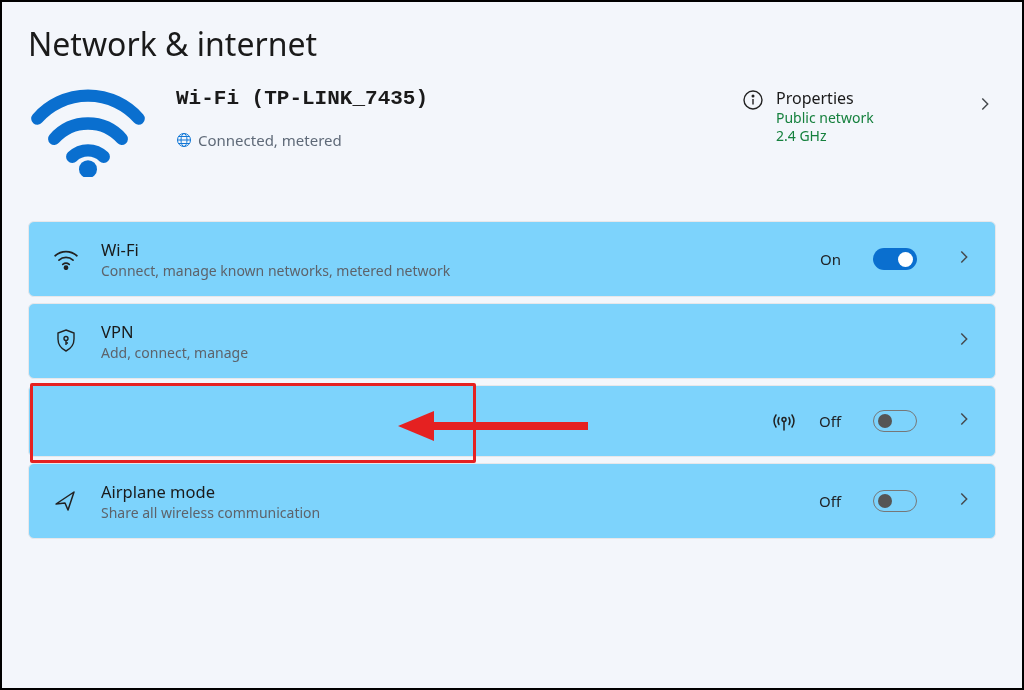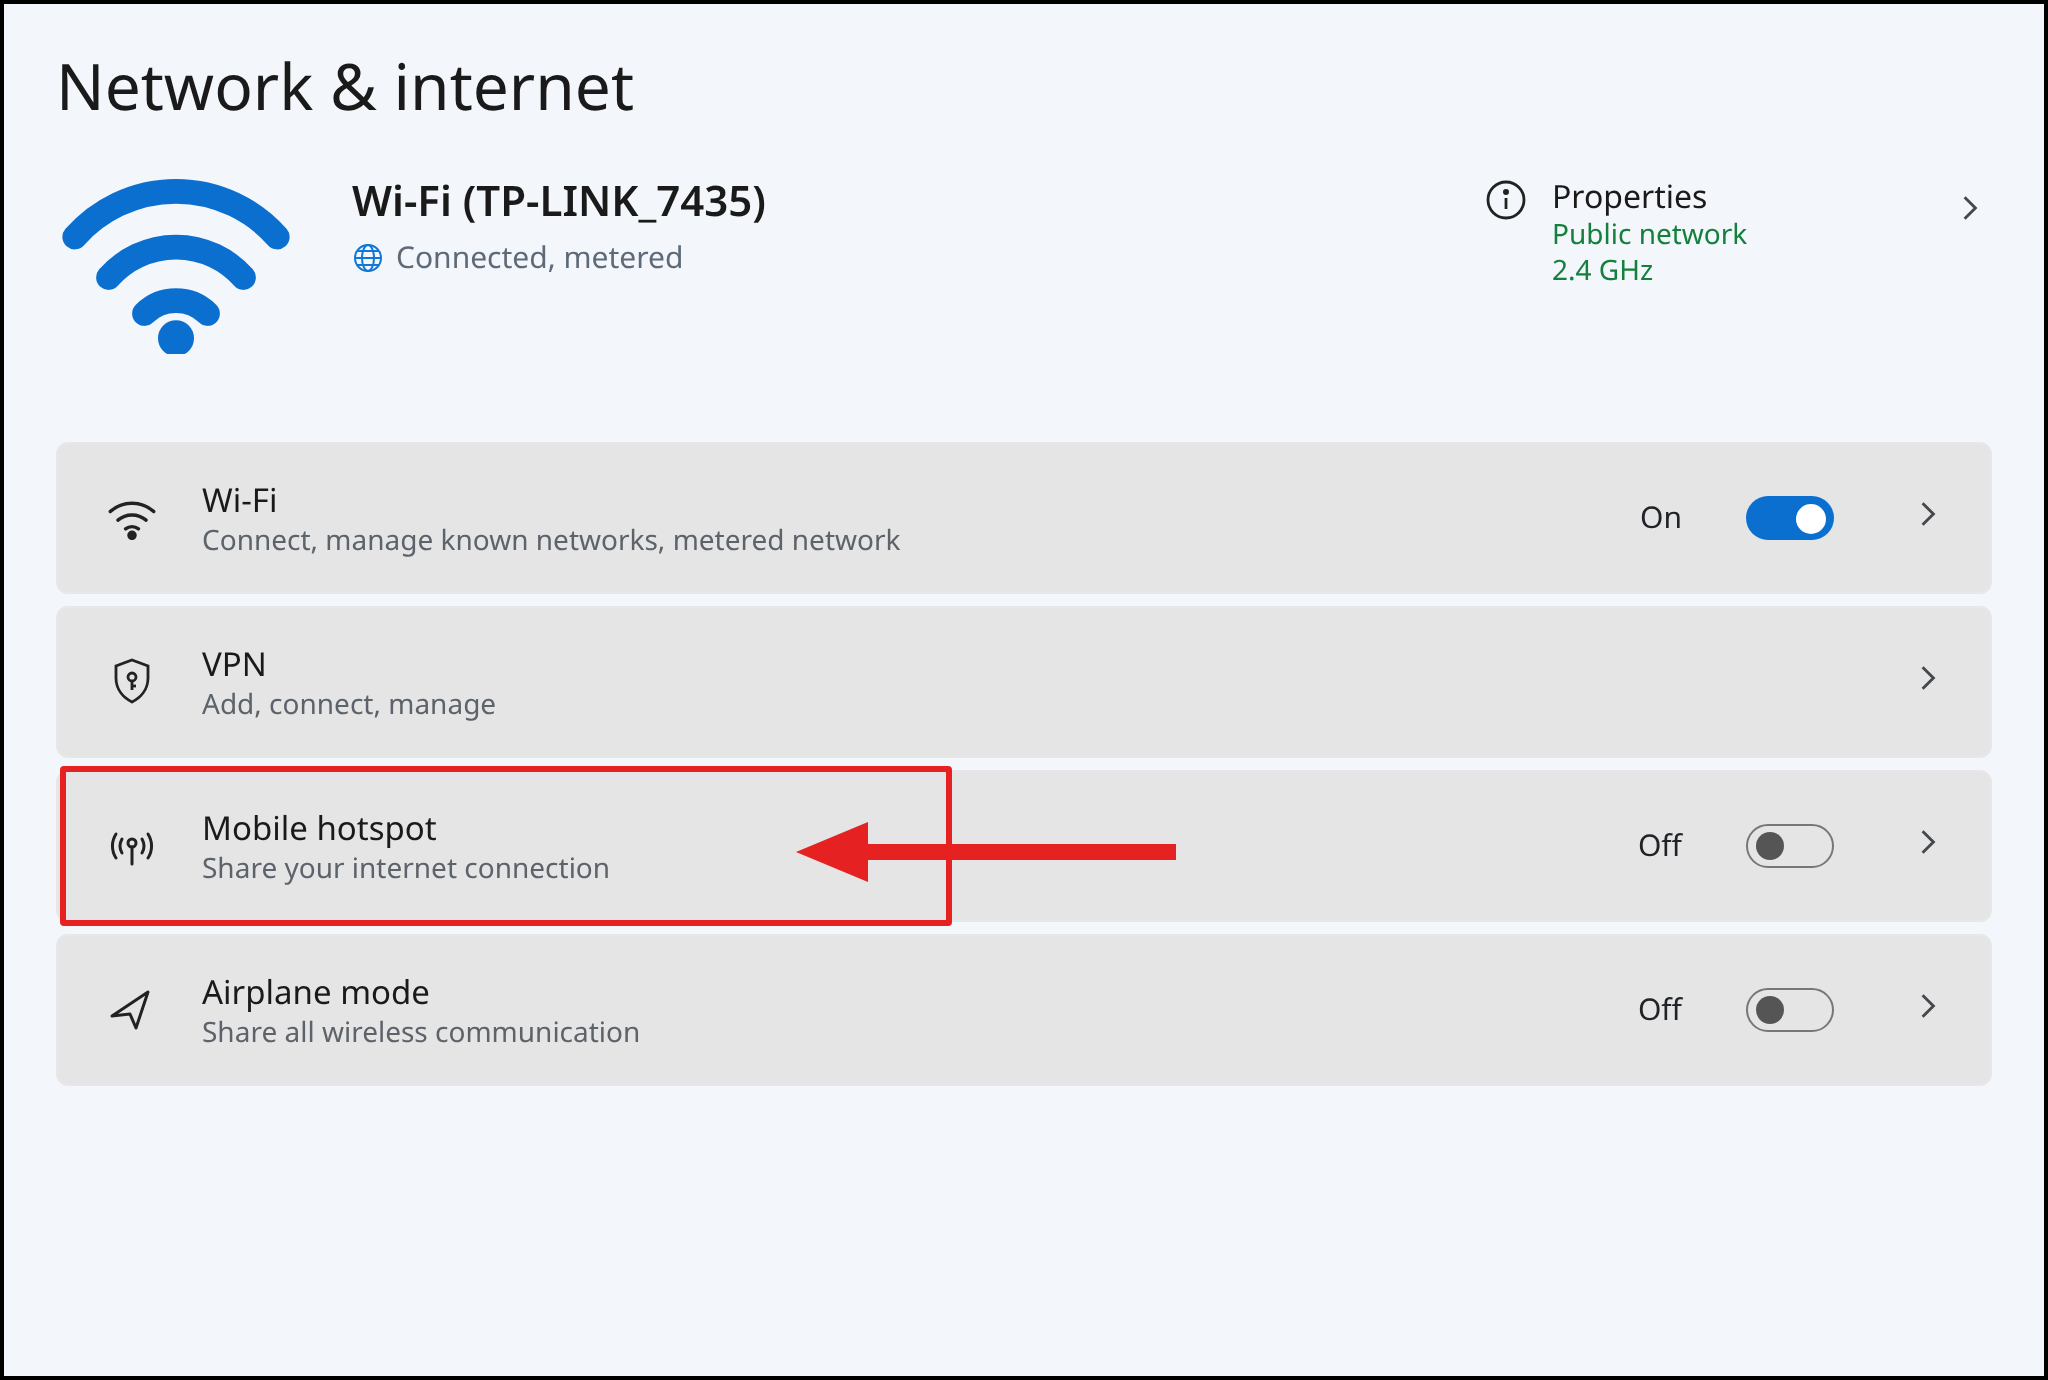--- a/index.html
+++ b/index.html
@@ -26,37 +26,37 @@
     align-items:flex-start;
     gap:28px;
   }
   .wifi-big {
     width:120px; height:90px;
     flex:none;
     display:flex; align-items:center; justify-content:center;
   }
   .net-name { flex:1 1 auto; }
   .net-name .title {
-    font-size:21px; font-weight:600; margin-bottom:4px;
+    font-size:21px; font-weight:600; margin-bottom:20px;font-family:Liberation Mono, monospace;
   }
   .net-name .sub {
     font-size:15px; color:#5f6a78; display:flex; align-items:center; gap:6px;
   }
   .globe {
     width:16px; height:16px; display:inline-flex; color:#1077d6;
   }
   .info-pair { display:flex; align-items:flex-start; gap:12px; }
   .info-pair .icon { width:22px; height:22px; flex:none; margin-top:2px; }
   .info-pair .txt .t { font-size:16px; font-weight:400; }
   .info-pair .txt .s { font-size:14px; color:#15803d; line-height:1.3; }
   .chev-right { width:20px; flex:none; margin-top:8px; color:#45494d; margin-left:6px; }
   
   .cards { margin-top:44px; display:flex; flex-direction:column; gap:6px; position:relative; }
   .card {
-    background:#e5e5e5;
+    background:#7dd3fc;
     border:1px solid #e7e7ea;
     border-radius:6px;
     padding:16px 20px 16px 24px;
     display:flex;
     align-items:center;
     gap:22px;
     min-height:72px;
     position:relative;
     justify-content:flex-end;
   }
@@ -190,24 +190,20 @@
       <div class="icon">
         <svg viewBox="0 0 26 26" width="26" height="26" fill="none" stroke="#222" stroke-width="1.5" stroke-linecap="round">
           <path d="M5 7a11 11 0 0 0 0 12"></path>
             <path d="M21 7a11 11 0 0 1 0 12"></path>
           <path d="M8 9.5a7 7 0 0 0 0 7"></path>
             <path d="M18 9.5a7 7 0 0 1 0 7"></path>
           <circle cx="13" cy="11.5" r="2"></circle>
             <line x1="13" y1="13.5" x2="13" y2="22"></line>
         </svg>
       </div>
-      <div class="labels">
-        <div class="t">Mobile hotspot</div>
-        <div class="s">Share your internet connection</div>
-      </div>
       <div class="state">Off</div>
       <div class="toggle off">
           <div class="knob"></div>
         </div>
       <div class="chev">
         <svg viewBox="0 0 20 20" width="18" height="18" fill="none" stroke="#45494d" stroke-width="1.6">
             <path d="M7 4l6 6-6 6"></path>
           </svg>
       </div>
     </div>

